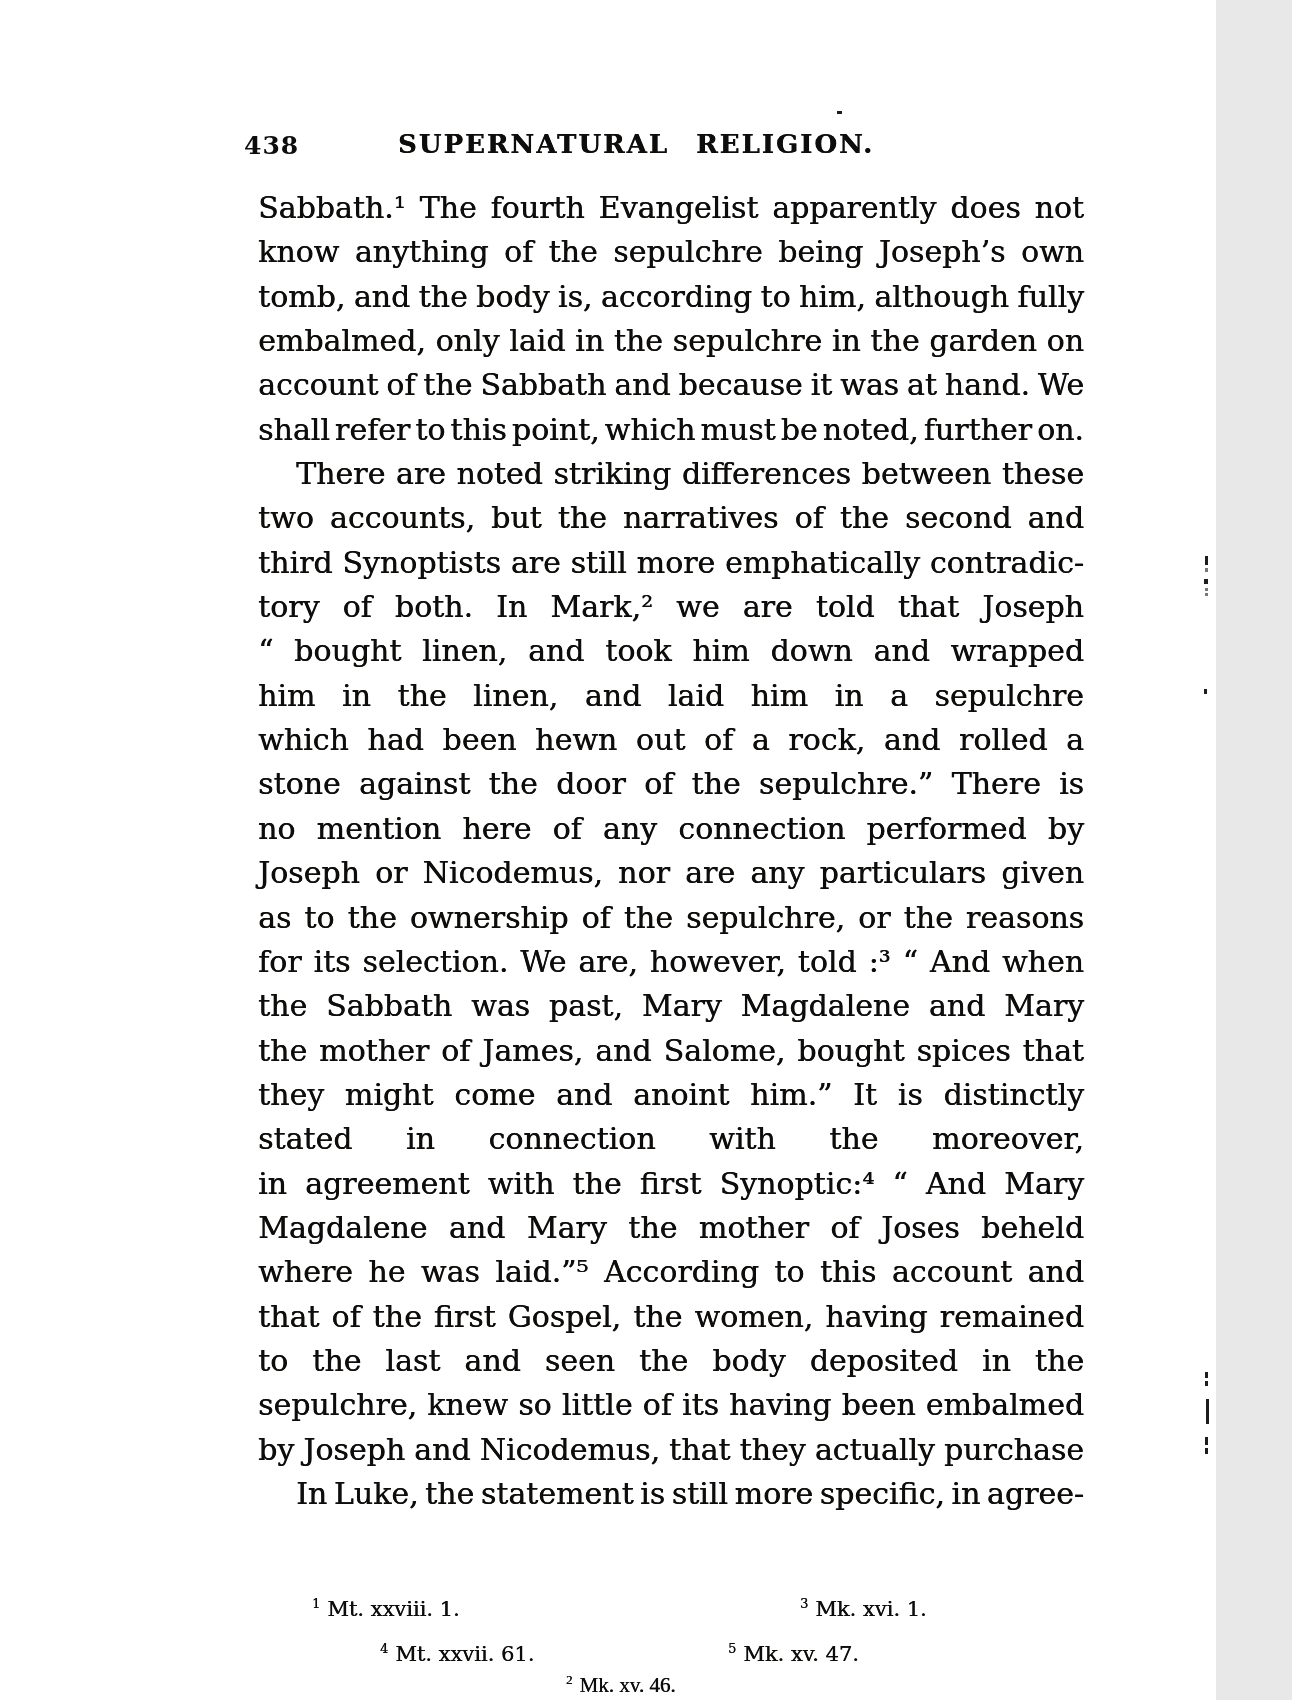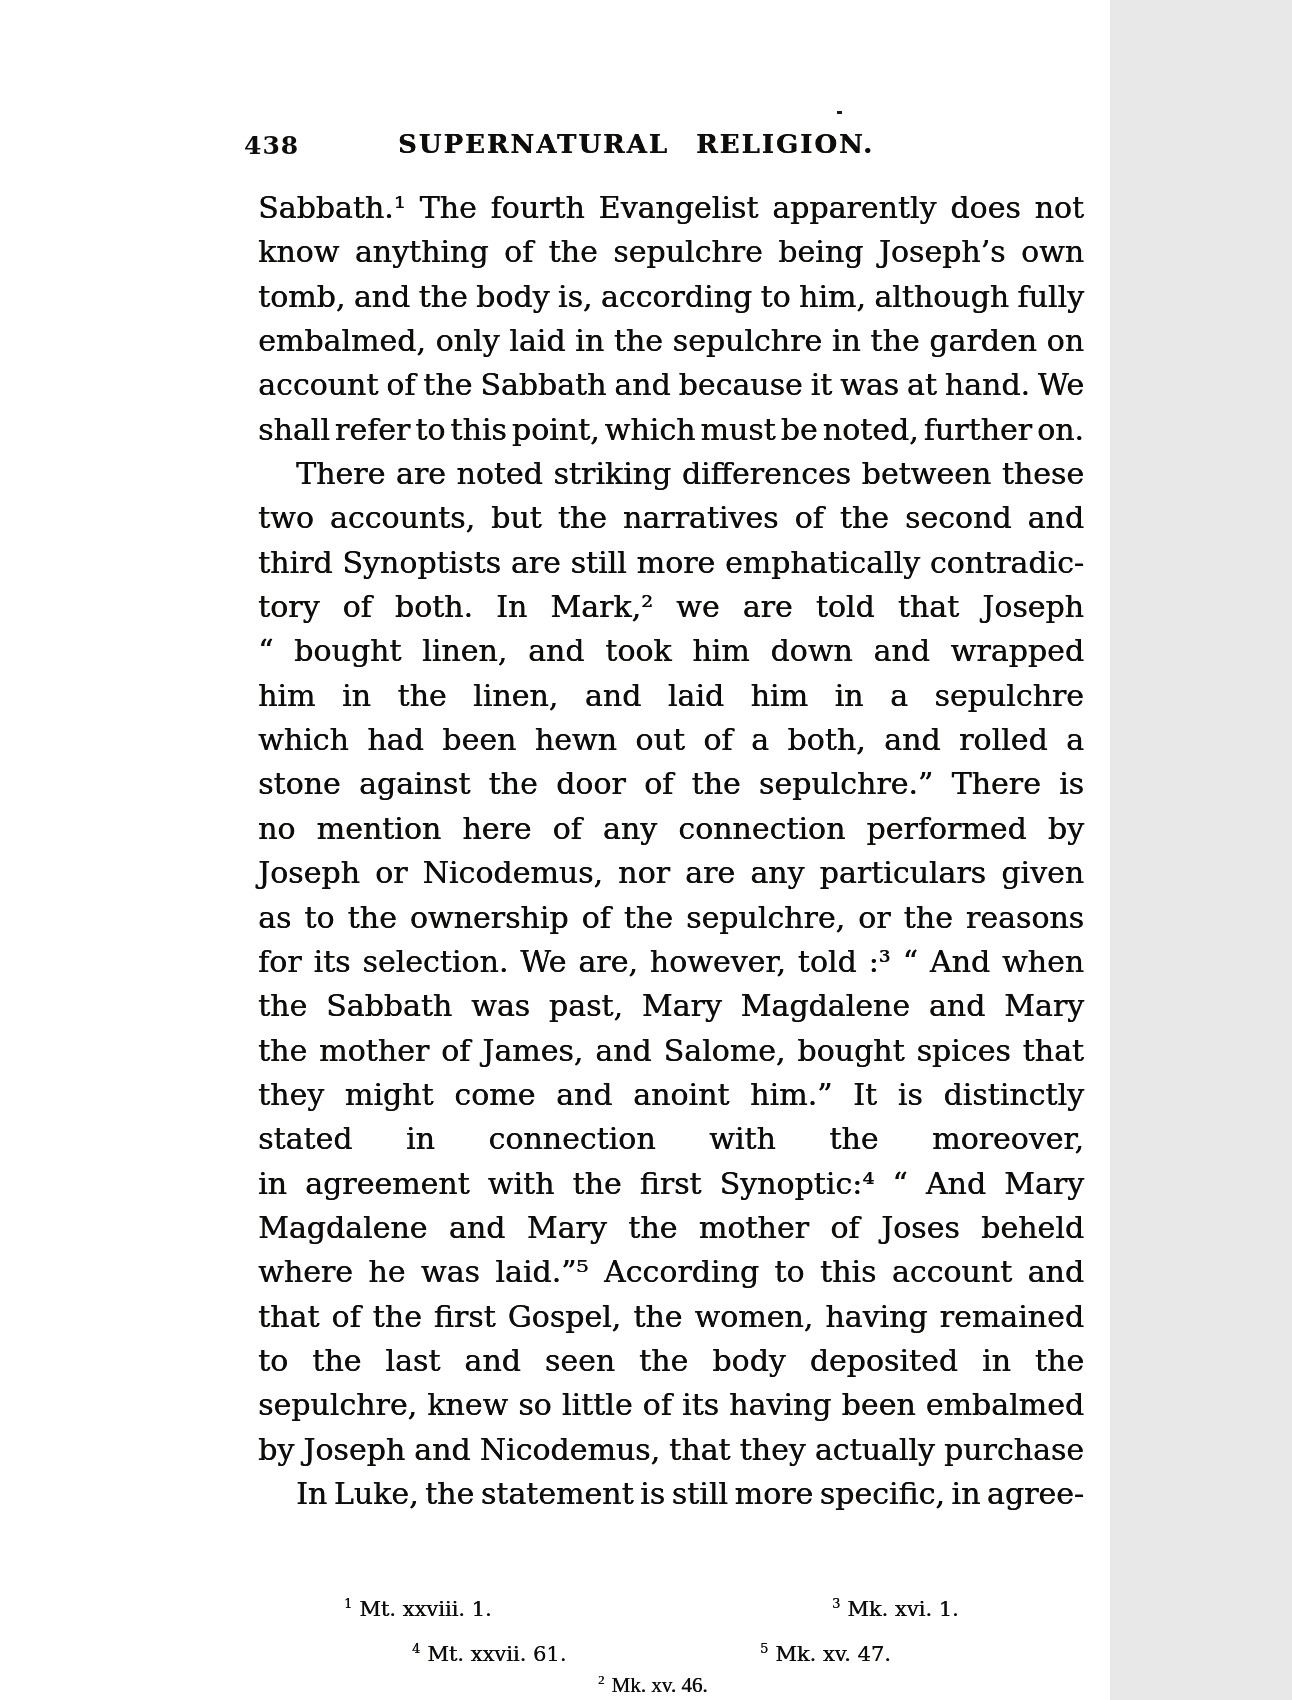--- a/index.html
+++ b/index.html
@@ -1,34 +1,34 @@
 <!DOCTYPE html>
 <html><head>
 <meta charset="utf-8">
 <style>
   html,body{margin:0;padding:0;}
   body{background:#e8e8e8;font-family:"DejaVu Serif","Liberation Serif",serif;}
-  .page{position:relative;width:1110px;height:1700px;background:#ffffff;color:#0e0d0b;overflow:hidden;}
+  .page{position:relative;width:1216px;height:1700px;background:#ffffff;color:#0e0d0b;overflow:hidden;}
 
   
   .pagenum{position:absolute;left:244px;top:131px;font-size:25px;font-weight:bold;letter-spacing:1px;}
   .runtitle{position:absolute;left:244px;top:129px;width:784px;text-align:center;
             font-size:26px;font-weight:600;letter-spacing:2px;word-spacing:16px;
             text-shadow:0.4px 0 0 currentColor;}
 
   
   .bodycol{position:absolute;left:244px;top:186px;width:840px;font-size:30px;
            text-shadow:0.45px 0 0 currentColor;}
   .bl{height:44.35px;line-height:44.35px;white-space:nowrap;}
   .jline{display:flex;justify-content:space-between;margin-left:14px;}
   .jline.indent{padding-left:38px;}
   .endline{word-spacing:5px;}
 
   
-  .fn{position:absolute;font-size:21px;white-space:nowrap;text-shadow:0.35px 0 0 currentColor;margin-left:32px;}
+  .fn{position:absolute;font-size:21px;white-space:nowrap;text-shadow:0.35px 0 0 currentColor;}
   .fn sup{font-size:13px;margin-right:7px;}
 
   
   .speck{position:absolute;background:#1c1c1c;}
   .speck.light{background:#777;}
 </style>
 </head>
 <body>
 
 <div class="page">
@@ -171,21 +171,21 @@
         <span>sepulchre</span>
       </div>
     <div class="bl jline">
         <span>which</span>
         <span>had</span>
         <span>been</span>
         <span>hewn</span>
         <span>out</span>
         <span>of</span>
         <span>a</span>
-        <span>both,</span>
+        <span>rock,</span>
         <span>and</span>
         <span>rolled</span>
         <span>a</span>
       </div>
     <div class="bl jline">
         <span>stone</span>
         <span>against</span>
         <span>the</span>
         <span>door</span>
         <span>of</span>

